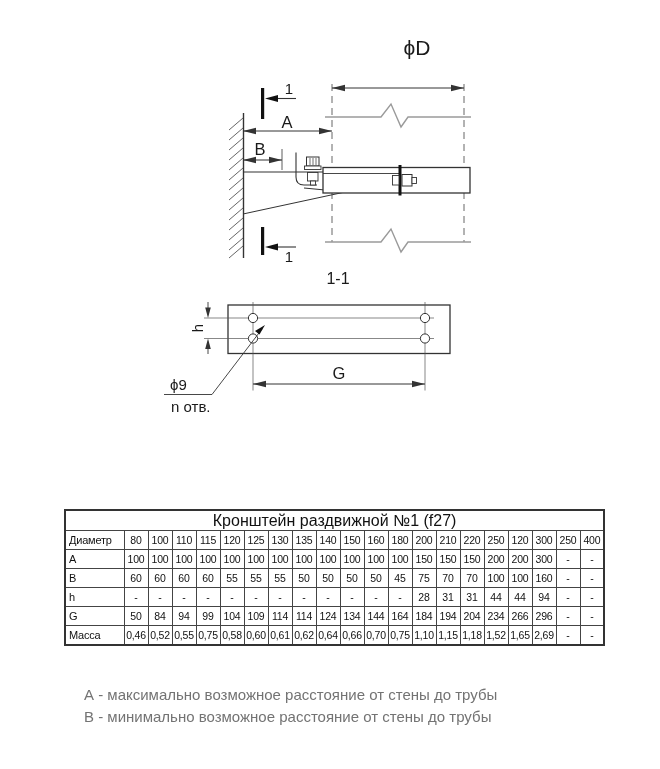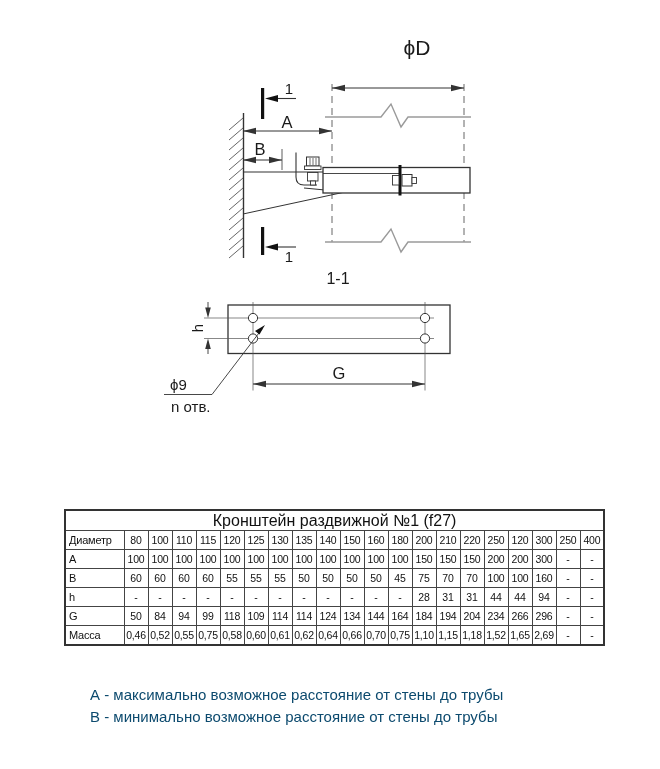--- a/index.html
+++ b/index.html
@@ -14,21 +14,21 @@
     border-collapse:collapse; table-layout:fixed; width:541px;
     border:2px solid #333;
   }
   table.dim td {
     border:1px solid #444; text-align:center; padding:0;
     font-size:10.5px; height:18px; white-space:nowrap; overflow:hidden;
     letter-spacing:-0.2px; color:#111;
   }
   table.dim td.title { font-size:16px; height:19px; letter-spacing:0; }
   table.dim td.rowlabel { text-align:left; padding-left:3px; font-size:11px; }
-  .notes { position:absolute; left:90px; top:684px; font-size:15px; line-height:22px; color:#0c4a6e; }
+  .notes { position:absolute; left:84px; top:684px; font-size:15px; line-height:22px; color:#737373; }
 </style>
 </head>
 <body>
 
 <svg class="drawing" width="660" height="500" viewBox="0 0 660 500">
 
   <g stroke="#666" stroke-width="1" stroke-dasharray="7 5">
     <line x1="332" y1="84" x2="332" y2="242"></line>
     <line x1="464" y1="84" x2="464" y2="242"></line>
   </g>
@@ -268,21 +268,21 @@
         <td>94</td>
         <td>-</td>
         <td>-</td>
       </tr>
       <tr>
         <td class="rowlabel">G</td>
         <td>50</td>
         <td>84</td>
         <td>94</td>
         <td>99</td>
-        <td>118</td>
+        <td>104</td>
         <td>109</td>
         <td>114</td>
         <td>114</td>
         <td>124</td>
         <td>134</td>
         <td>144</td>
         <td>164</td>
         <td>184</td>
         <td>194</td>
         <td>204</td>

